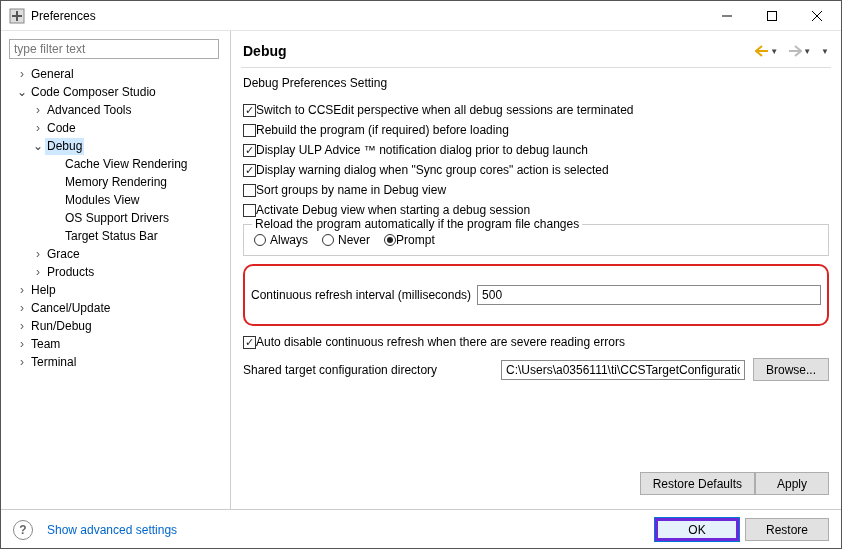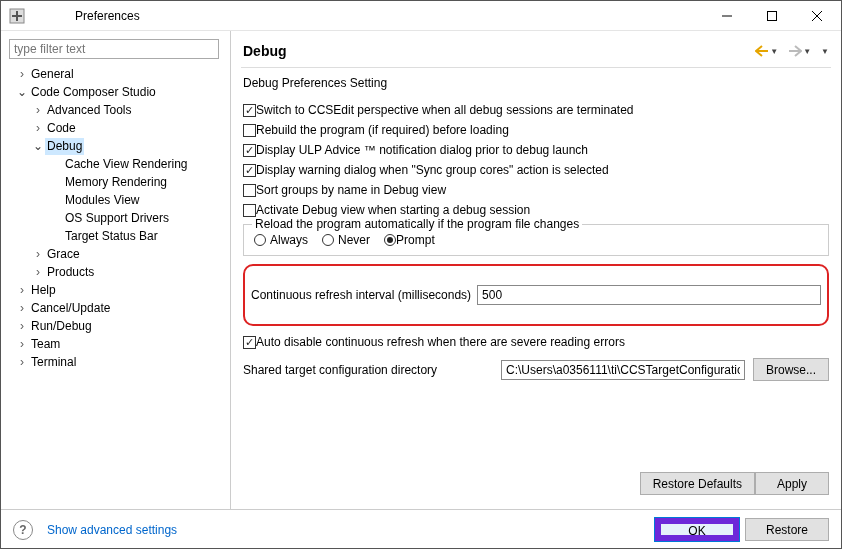--- a/index.html
+++ b/index.html
@@ -1,21 +1,21 @@
 <!DOCTYPE html>
 <html><head>
 <meta charset="utf-8">
 <style>
 * { box-sizing: border-box; margin: 0; padding: 0; font-family: "Segoe UI", Tahoma, sans-serif; font-size: 12px; }
 body { background: #fff; width: 842px; height: 549px; border: 1px solid #555; overflow: hidden; position: relative; }
 
 
 .titlebar { height: 30px; display: flex; align-items: center; padding: 0 2px 0 8px; border-bottom: 1px solid #e5e5e5; }
 .titlebar .icon { width: 16px; height: 16px; margin-right: 6px; }
-.titlebar .title { flex: 1; margin-left: 44px; }
+.titlebar .title { flex: 1; }
 .win-btn { width: 45px; height: 29px; display: flex; align-items: center; justify-content: center; cursor: default; }
 .win-btn svg { width: 10px; height: 10px; }
 
 
 .body-wrap { display: flex; height: 478px; }
 .left-col { width: 230px; border-right: 1px solid #ccc; padding: 8px 4px; }
 .filter-input { width: 210px; height: 20px; margin: 0 12px 6px 4px; padding: 2px 4px; border: 1px solid #aaa; color: #666; font-style: normal; }
 .tree { line-height: 17px; padding-left: 4px; }
 .tree-row { display: flex; align-items: center; height: 18px; cursor: default; padding-right: 4px; }
 .tree-row .arrow { width: 14px; display: inline-block; text-align: center; color: #606060; }
@@ -46,21 +46,21 @@
 .pathrow { display: flex; align-items: center; gap: 8px; margin-top: 6px; }
 .pathrow .pathlabel { width: 250px; }
 .pathrow .pathinput { flex: 1; }
 .btn { border: 1px solid #adadad; background: #e1e1e1; height: 23px; padding: 0 12px; cursor: default; min-width: 74px; }
 .bottom-right-btns { display: flex; justify-content: flex-end; gap: 0; padding: 4px 2px 6px 2px; }
 
 .footer { height: 40px; border-top: 1px solid #ccc; display: flex; align-items: center; padding: 0 12px; }
 .help-icon { width: 20px; height: 20px; border: 1px solid #888; border-radius: 50%; color: #666; display: flex; align-items: center; justify-content: center; font-weight: bold; margin-right: 14px; }
 .link { color: #0066cc; cursor: pointer; }
 .footer-spacer { flex: 1; }
-.btn.default { border: 6px solid #6d28d9; outline: 1px solid #0078d7; background: #e5f1fb; }
+.btn.default { border: 3px solid #6d28d9; outline: 1px solid #0078d7; background: #e5f1fb; }
 </style>
 </head>
 <body>
 
 <div class="titlebar">
   <span class="icon">
     <svg viewBox="0 0 16 16">
         <rect x="1" y="1" width="14" height="14" fill="#ddd" stroke="#888"></rect>
         <rect x="3" y="7" width="10" height="2" fill="#555"></rect>
         <rect x="7" y="3" width="2" height="10" fill="#555"></rect>

